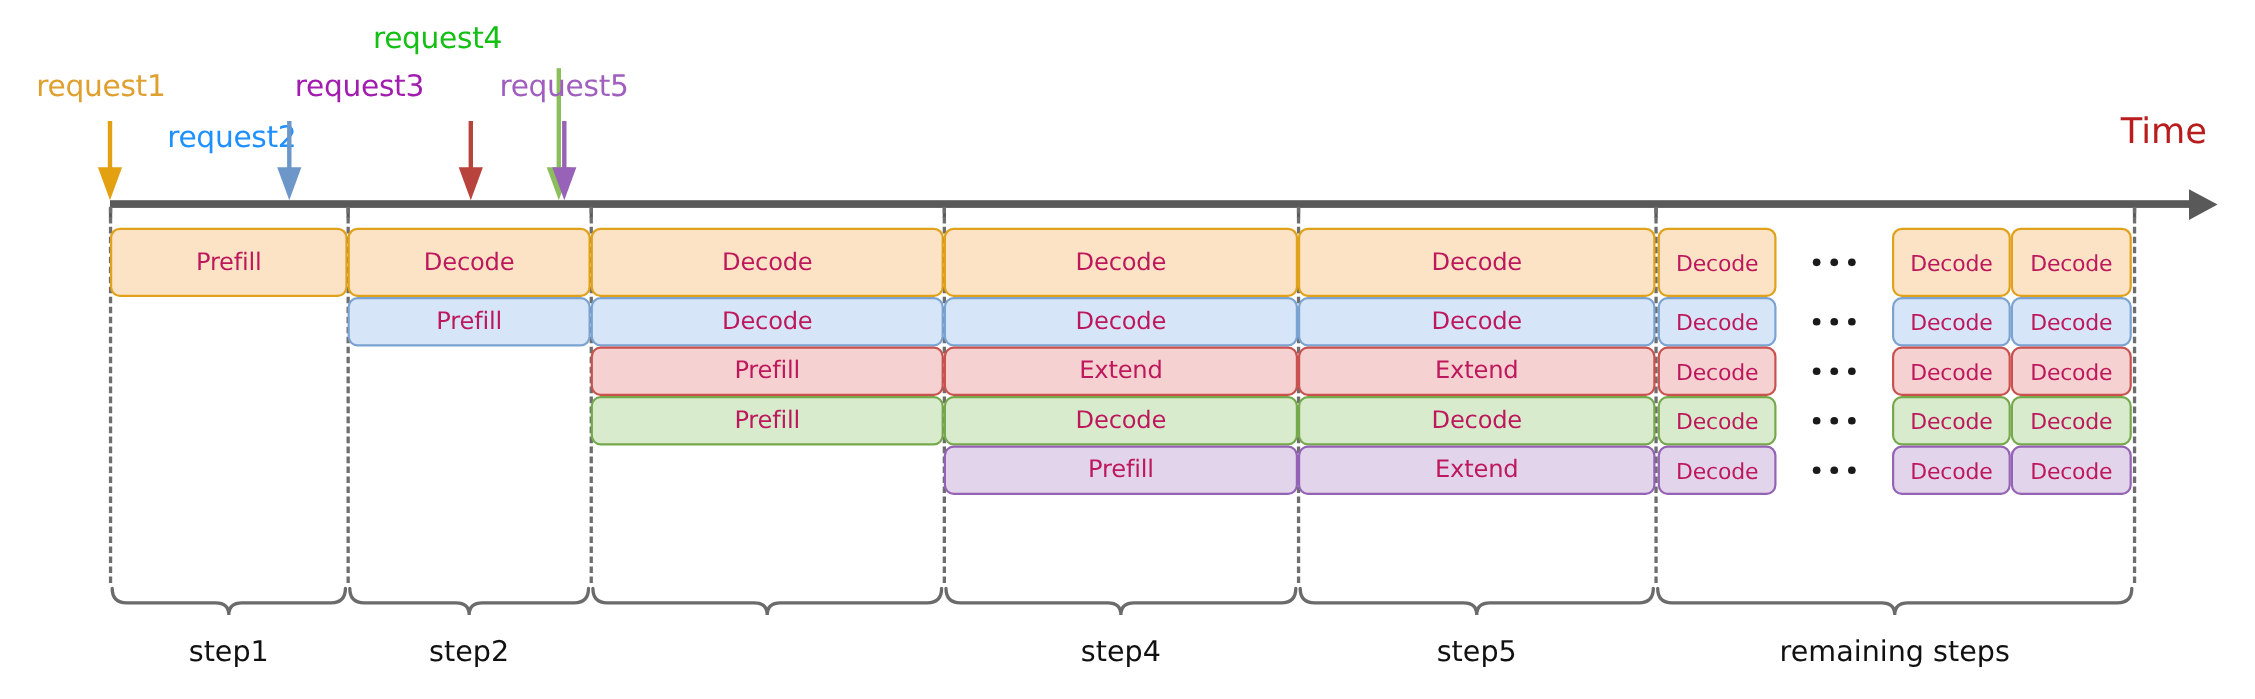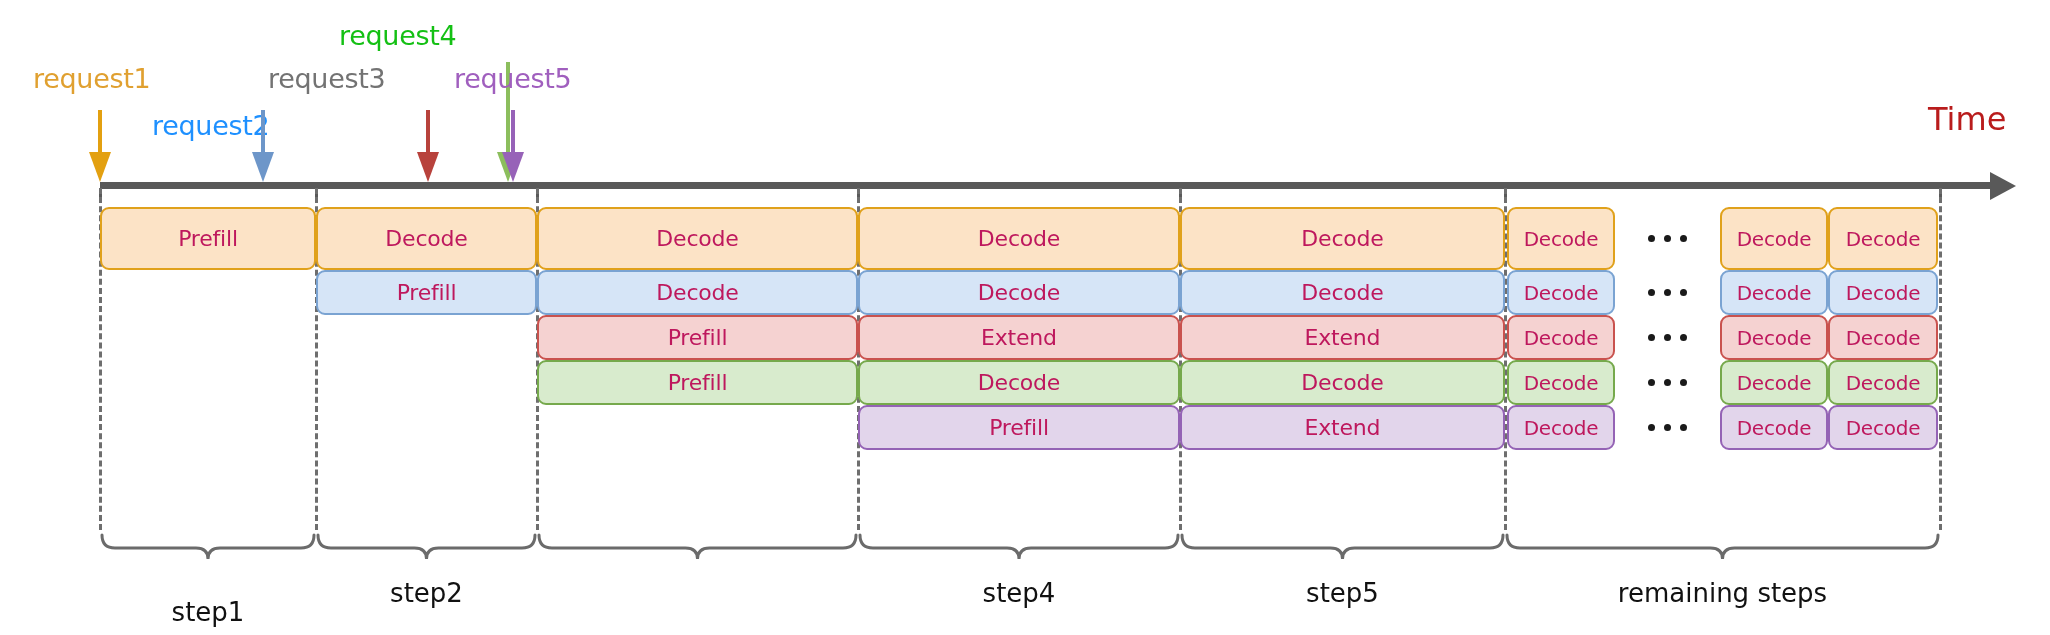--- a/index.html
+++ b/index.html
@@ -93,21 +93,21 @@
 </head>
 <body>
 
 <div id="stage">
     <div class="req-label" style="left: 33px; top: 63px; color: rgb(224, 160, 48);">request1</div>
     <div class="arrow-shaft" style="left: 98px; top: 110px; height: 44px; background: rgb(227, 160, 16);"></div>
     <div class="arrow-head" style="left: 89px; top: 152px; border-top: 30px solid rgb(227, 160, 16);"></div>
     <div class="req-label" style="left: 152px; top: 63px; color: rgb(30, 144, 255); margin-top: 47px;">request2</div>
     <div class="arrow-shaft" style="left: 261px; top: 110px; height: 44px; background: rgb(109, 150, 201);"></div>
     <div class="arrow-head" style="left: 252px; top: 152px; border-top: 30px solid rgb(109, 150, 201);"></div>
-    <div class="req-label" style="left: 268px; top: 63px; color: #737373;">request3</div>
+    <div class="req-label" style="left: 268px; top: 63px; color: #a21caf;">request3</div>
     <div class="arrow-shaft" style="left: 426px; top: 110px; height: 44px; background: rgb(184, 66, 60);"></div>
     <div class="arrow-head" style="left: 417px; top: 152px; border-top: 30px solid rgb(184, 66, 60);"></div>
     <div class="req-label" style="left: 339px; top: 20px; color: rgb(20, 192, 20);">request4</div>
     <div class="arrow-shaft" style="left: 506px; top: 62px; height: 92px; background: rgb(140, 190, 93);"></div>
     <div class="arrow-head" style="left: 497px; top: 152px; border-top: 30px solid rgb(140, 190, 93);"></div>
     <div class="req-label" style="left: 454px; top: 63px; color: rgb(160, 95, 190);">request5</div>
     <div class="arrow-shaft" style="left: 511px; top: 110px; height: 44px; background: rgb(151, 98, 184);"></div>
     <div class="arrow-head" style="left: 502px; top: 152px; border-top: 30px solid rgb(151, 98, 184);"></div>
     <div class="axis" style="left: 100px; top: 182px; width: 1890px;"></div>
     <div class="axis-head" style="left: 1990px; top: 172px;"></div>
@@ -179,21 +179,21 @@
     <div class="task small" style="left: 1720px; top: 405px; width: 108px; height: 45px; background: rgb(226, 213, 235); border-color: rgb(148, 99, 181);">Decode</div>
     <div class="task small" style="left: 1828px; top: 405px; width: 110px; height: 45px; background: rgb(226, 213, 235); border-color: rgb(148, 99, 181);">Decode</div>
     <div class="dots" style="left: 1615px; top: 405px; width: 105px; height: 45px;">
       <i></i>
       <i></i>
       <i></i>
     </div>
     <svg class="brace" width="216" height="36" style="left: 100px; top: 533px;">
       <path d="M 2,2 q 0,13 13,13 L 96,15 q 12,0 12,11 q 0,-11 12,-11 L 201,15 q 13,0 13,-13" fill="none" stroke="#6b6b6b" stroke-width="3" stroke-linecap="round"></path>
     </svg>
-    <div class="step-label" style="left: 100px; top: 578px; width: 216px; margin-top: 19px;">step1</div>
+    <div class="step-label" style="left: 100px; top: 578px; width: 216px;">step1</div>
     <svg class="brace" width="221" height="36" style="left: 316px; top: 533px;">
       <path d="M 2,2 q 0,13 13,13 L 98.5,15 q 12,0 12,11 q 0,-11 12,-11 L 206,15 q 13,0 13,-13" fill="none" stroke="#6b6b6b" stroke-width="3" stroke-linecap="round"></path>
     </svg>
     <div class="step-label" style="left: 316px; top: 578px; width: 221px;">step2</div>
     <svg class="brace" width="321" height="36" style="left: 537px; top: 533px;">
       <path d="M 2,2 q 0,13 13,13 L 148.5,15 q 12,0 12,11 q 0,-11 12,-11 L 306,15 q 13,0 13,-13" fill="none" stroke="#6b6b6b" stroke-width="3" stroke-linecap="round"></path>
     </svg>
     <svg class="brace" width="322" height="36" style="left: 858px; top: 533px;">
       <path d="M 2,2 q 0,13 13,13 L 149,15 q 12,0 12,11 q 0,-11 12,-11 L 307,15 q 13,0 13,-13" fill="none" stroke="#6b6b6b" stroke-width="3" stroke-linecap="round"></path>
     </svg>

